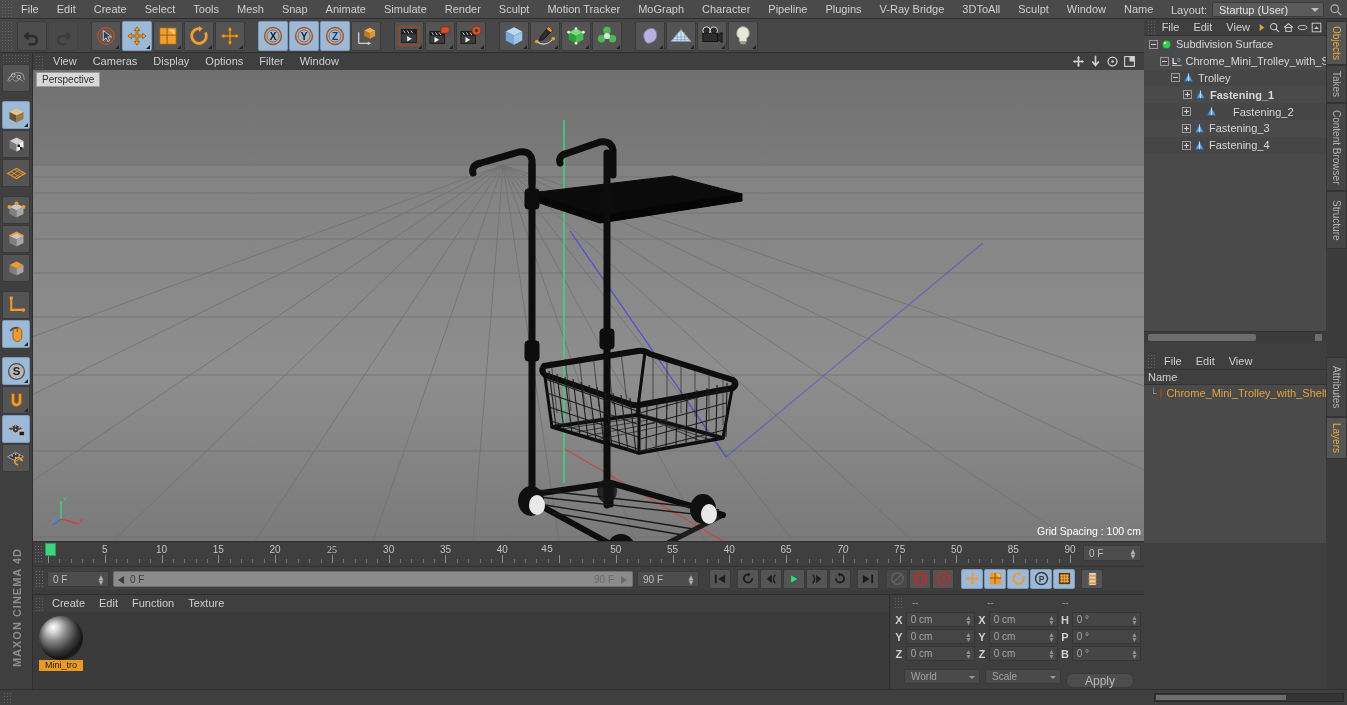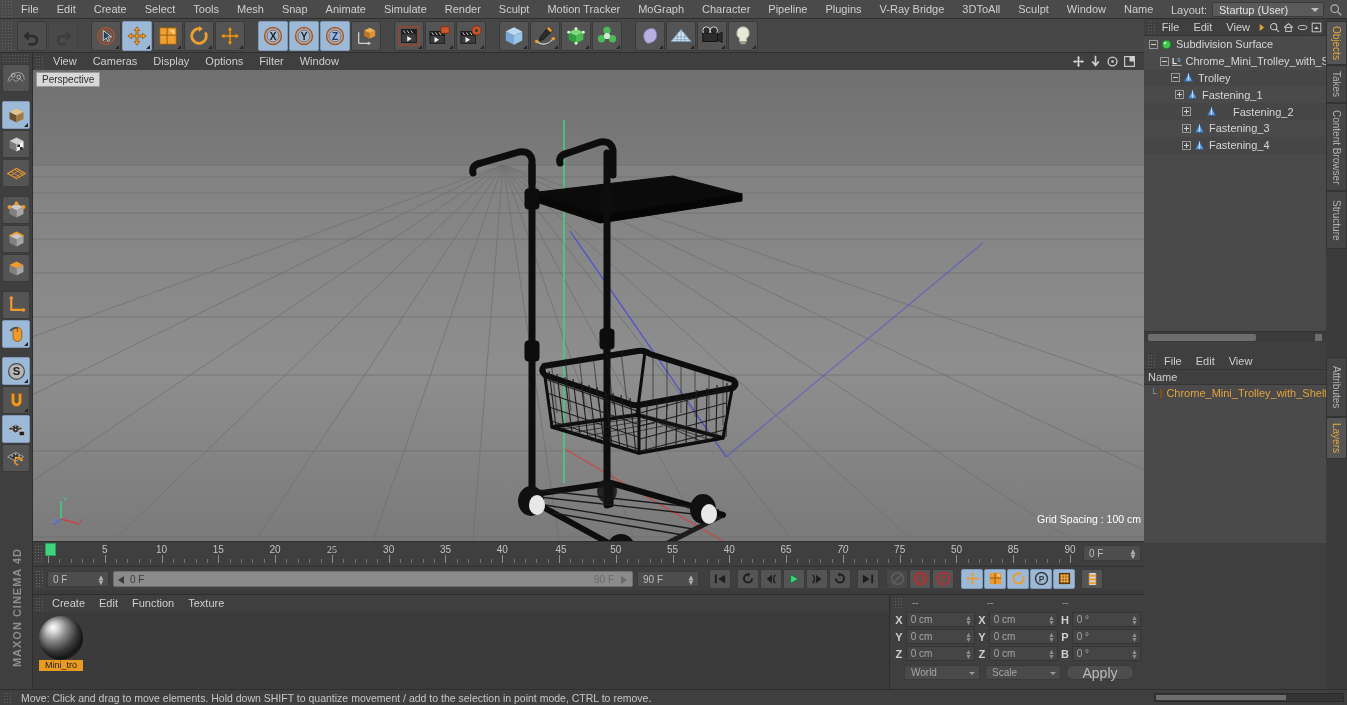--- a/index.html
+++ b/index.html
@@ -122,21 +122,21 @@
   }
   .vp-icons {
     position: absolute; right: 8px; top: 2px; display: flex; gap: 4px;
   }
   .vp-persp {
     position: absolute; left: 3px; top: 19px; z-index: 6;
     background: #d8d8d8; color: #2e2e2e; font-size: 10px;
     padding: 1px 5px; border: 1px solid #9a9a9a;
   }
   .grid-spacing {
-    position: absolute; right: 3px; bottom: 16px; z-index: 6;
+    position: absolute; right: 3px; bottom: 4px; z-index: 6;
     color: #ffffff; font-size: 10.5px;
   }
   .vp-scene { position: absolute; inset: 0; }
   .axis-gizmo { position: absolute; left: 18px; bottom: 14px; z-index: 6; }
 
   
   .rightcol {
     position: absolute; left: 1144px; top: 19px; width: 182px; height: 670px;
     background: #3f3f3f;
   }
@@ -307,21 +307,21 @@
   .co-sel {
     width: 76px; height: 15px; background: #4a4a4a; border: 1px solid #3a3a3a;
     font-size: 10px; color: #a5a5a5; padding-left: 6px; line-height: 14px; position: relative; border-radius: 2px;
   }
   .co-sel .arrow {
     position: absolute; right: 4px; top: 6px; width: 0; height: 0;
     border-left: 3px solid transparent; border-right: 3px solid transparent; border-top: 3px solid #9a9a9a;
   }
   .co-apply {
     width: 68px; height: 15px; background: #4d4d4d; border: 1px solid #3a3a3a;
-    border-radius: 7px; font-size: 14px; color: #b8b8b8; text-align: center; line-height: 14px;
+    border-radius: 7px; font-size: 12px; color: #b8b8b8; text-align: center; line-height: 14px; margin-top: 8px;
   }
 
   
   .statusbar {
     position: absolute; left: 0; bottom: 0; width: 1347px; height: 16px;
     background: #3f3f3f; border-top: 1px solid #2e2e2e;
     display: flex; align-items: center;
   }
   .statusbar .grip {
     width: 10px; height: 12px; margin-left: 3px;
@@ -926,21 +926,21 @@
         <div class="tl-num" style="left: 230.111px;">20</div>
         <div class="tl-tick" style="left: 230.111px; height: 8px;"></div>
         <div class="tl-num" style="left: 286.889px; font-family: Liberation Serif, serif;">25</div>
         <div class="tl-tick" style="left: 286.889px; height: 8px;"></div>
         <div class="tl-num" style="left: 343.667px;">30</div>
         <div class="tl-tick" style="left: 343.667px; height: 8px;"></div>
         <div class="tl-num" style="left: 400.444px;">35</div>
         <div class="tl-tick" style="left: 400.444px; height: 8px;"></div>
         <div class="tl-num" style="left: 457.222px;">40</div>
         <div class="tl-tick" style="left: 457.222px; height: 8px;"></div>
-        <div class="tl-num" style="left: 516px;">45</div>
+        <div class="tl-num" style="left: 502px; font-family: Liberation Mono, monospace;">45</div>
         <div class="tl-tick" style="left: 514px; height: 8px;"></div>
         <div class="tl-num" style="left: 570.778px;">50</div>
         <div class="tl-tick" style="left: 570.778px; height: 8px;"></div>
         <div class="tl-num" style="left: 627.556px;">55</div>
         <div class="tl-tick" style="left: 627.556px; height: 8px;"></div>
         <div class="tl-num" style="left: 684.333px;">40</div>
         <div class="tl-tick" style="left: 684.333px; height: 8px;"></div>
         <div class="tl-num" style="left: 741.111px;">65</div>
         <div class="tl-tick" style="left: 741.111px; height: 8px;"></div>
         <div class="tl-num" style="left: 797.889px; font-style: italic;">70</div>
@@ -1313,21 +1313,21 @@
 
         <div class="objrow alt" style="padding-left:27px;">
           <span class="expander"></span>
           <svg width="11" height="11" viewBox="0 0 12 12" style="margin-right:4px">
             <path d="M6 1.5 L10.5 10 L1.5 10 Z" fill="#6fa8e0" stroke="#2c5d96"></path>
             <path d="M6 1.5 L6 10" stroke="#d8ecff" stroke-width=".8"></path>
           </svg>
           <span class="olabel">Trolley</span>
         </div>
 
-        <div class="objrow" style="padding-left:31px;">
+        <div class="objrow" style="padding-left:39px;font-weight:bold;">
           <span class="expander plus"></span>
           <svg width="11" height="11" viewBox="0 0 12 12" style="margin-right:4px">
             <path d="M6 1.5 L10.5 10 L1.5 10 Z" fill="#6fa8e0" stroke="#2c5d96"></path>
             <path d="M6 1.5 L6 10" stroke="#d8ecff" stroke-width=".8"></path>
           </svg>
           <span class="olabel">Fastening_1</span>
         </div>
         <div class="objrow alt" style="padding-left:38px;gap:12px;">
           <span class="expander plus"></span>
           <svg width="11" height="11" viewBox="0 0 12 12" style="margin-right:4px">
@@ -1393,19 +1393,18 @@
     <div class="ptab" style="height:60px">
       <span>Attributes</span>
     </div>
     <div class="ptab sel" style="height:42px">
       <span>Layers</span>
     </div>
   </div>
 
   <div class="statusbar">
     <div class="grip"></div>
-    <div class="txt">Move: Click and drag to move elements. Hold down SHIFT to quantize movement / add to the selection in point mode, CTRL to remove.</div>
     <div class="sb-scroll">
       <div class="thumb"></div>
     </div>
   </div>
 
 </div>
 
 </body></html>

